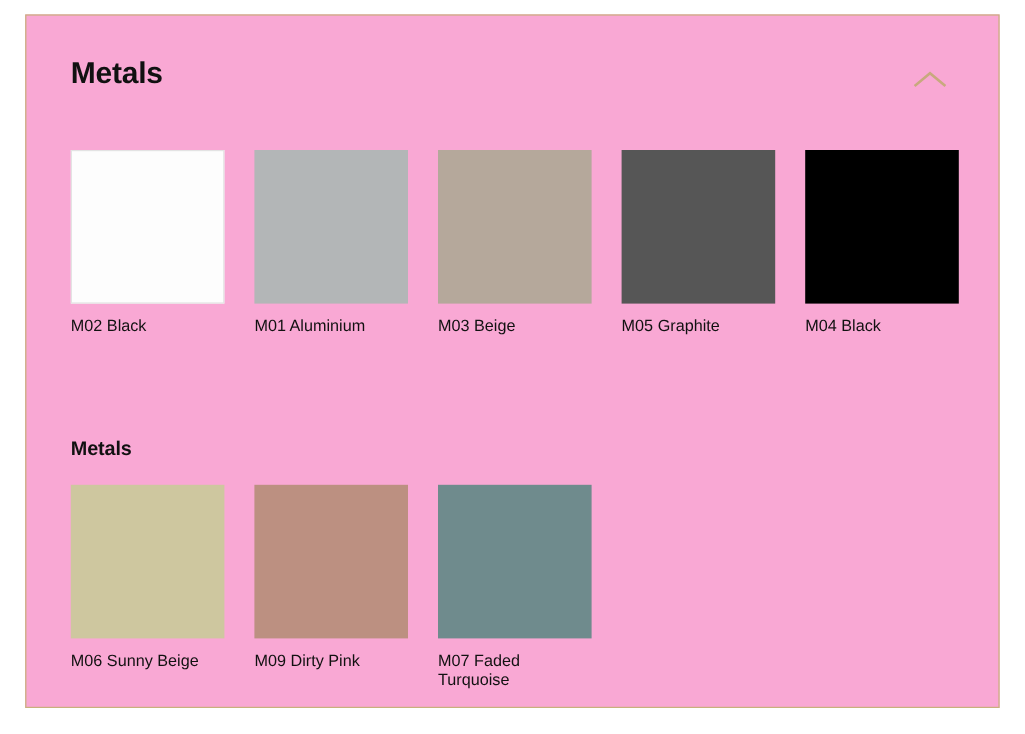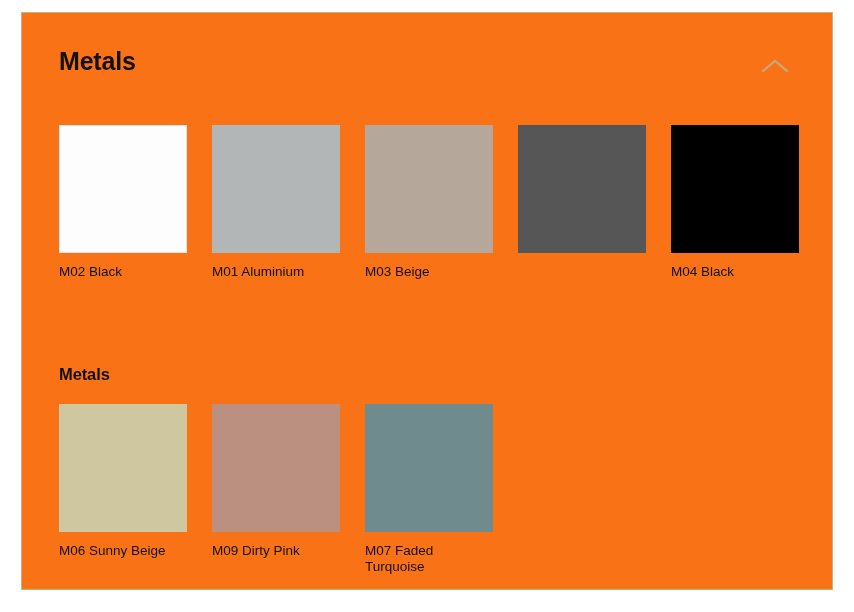--- a/index.html
+++ b/index.html
@@ -14,21 +14,21 @@
     -webkit-font-smoothing: antialiased;
   }
 
   .card {
     position: absolute;
     left: 21px;
     top: 12px;
     width: 812px;
     height: 578px;
     border: 1px solid #c9b07c;
-    background: #f97316;
+    background: #f9a8d4;
     box-sizing: border-box;
   }
 
   
   .card-header {
     position: absolute;
     left: 37px;
     top: 34px;
     right: 28px;
     height: 44px;
@@ -154,20 +154,24 @@
       <div class="swatch-item">
         <div class="swatch-chip" style="background-color: rgb(181, 168, 155);"></div>
         <div class="swatch-label">
           <span class="swatch-code">M03</span>
           <span class="swatch-name">Beige</span>
         </div>
       </div>
 
       <div class="swatch-item">
         <div class="swatch-chip" style="background-color: rgb(86, 86, 86);"></div>
+        <div class="swatch-label">
+          <span class="swatch-code">M05</span>
+          <span class="swatch-name">Graphite</span>
+        </div>
       </div>
 
       <div class="swatch-item">
         <div class="swatch-chip" style="background-color: rgb(0, 0, 0);"></div>
         <div class="swatch-label">
           <span class="swatch-code">M04</span>
           <span class="swatch-name">Black</span>
         </div>
       </div>
 

